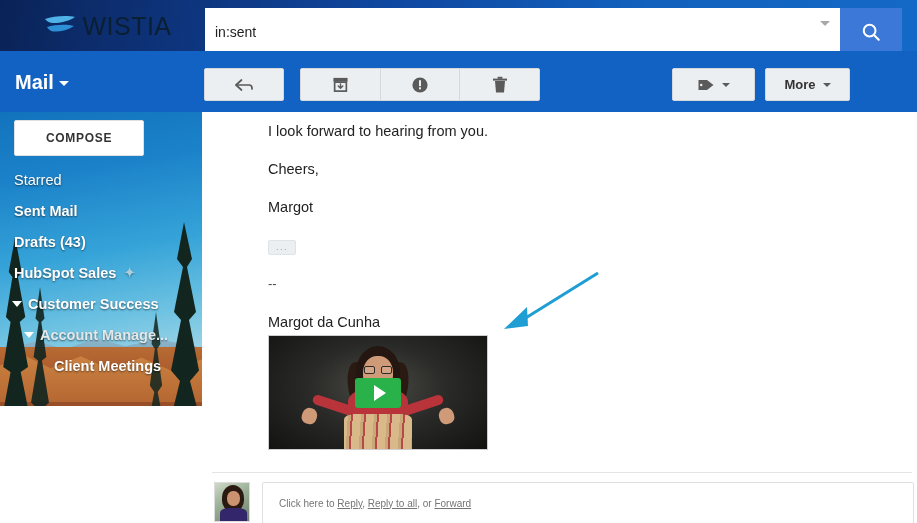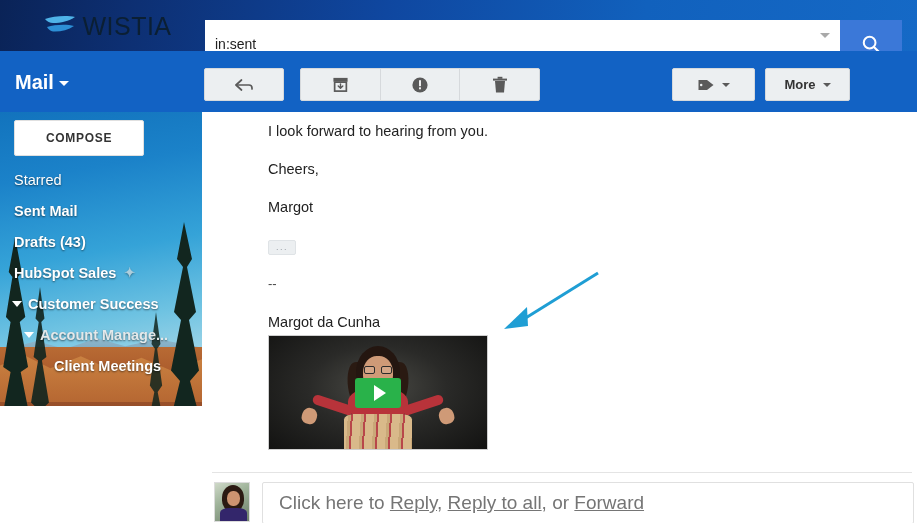--- a/index.html
+++ b/index.html
@@ -19,21 +19,21 @@
   .logo-wrap{
     position:absolute;left:20px;top:6px;width:175px;height:40px;
     display:flex;align-items:center;justify-content:center;gap:5px;
   }
   .logo-mark{width:34px;height:24px;flex:0 0 auto;display:block;}
   .logo-text{
     font-size:25px;font-weight:normal;letter-spacing:.5px;color:#0b1f33;
     font-family:"Liberation Sans", sans-serif;line-height:1;
   }
   .search-wrap{
-    position:absolute;left:205px;top:20px;width:697px;height:48px;display:flex;
+    position:absolute;left:205px;top:8px;width:697px;height:48px;display:flex;
   }
   .search-box{
     flex:1 1 auto;background:#fff;border:0;position:relative;display:flex;align-items:center;
   }
   .search-input{
     border:0;outline:none;background:transparent;width:100%;height:100%;
     font-size:14px;color:#222;padding:0 30px 0 10px;
     font-family:"Liberation Sans", sans-serif;
   }
   .search-caret{
@@ -222,21 +222,21 @@
     border:1px solid #dcdcdc;box-sizing:border-box;
     background:linear-gradient(150deg,#cfd9c8 0%,#9fb39a 40%,#6d7f6a 100%);
   }
   .ra-hair{position:absolute;left:7px;top:2px;width:22px;height:26px;border-radius:50% 50% 40% 40%;background:#2b1a12;}
   .ra-face{position:absolute;left:12px;top:8px;width:13px;height:15px;border-radius:46%;background:#cc9370;}
   .ra-body{position:absolute;left:5px;bottom:0;width:27px;height:13px;border-radius:36% 36% 0 0;background:#33266b;}
   .reply-box{
     margin-left:12px;flex:1 1 auto;height:42px;border:1px solid #e0e0e0;border-radius:2px;
     display:flex;align-items:center;padding-left:16px;box-sizing:border-box;cursor:text;background:#fff;
   }
-  .reply-text{font-size:19px;color:#757575;}
+  .reply-text{font-size:10px;color:#757575;}
   .reply-text a{color:#757575;text-decoration:underline;cursor:pointer;}
 </style>
 </head>
 <body>
 
 <div class="app">
 
   <div class="header">
 
     <div class="logo-wrap">

